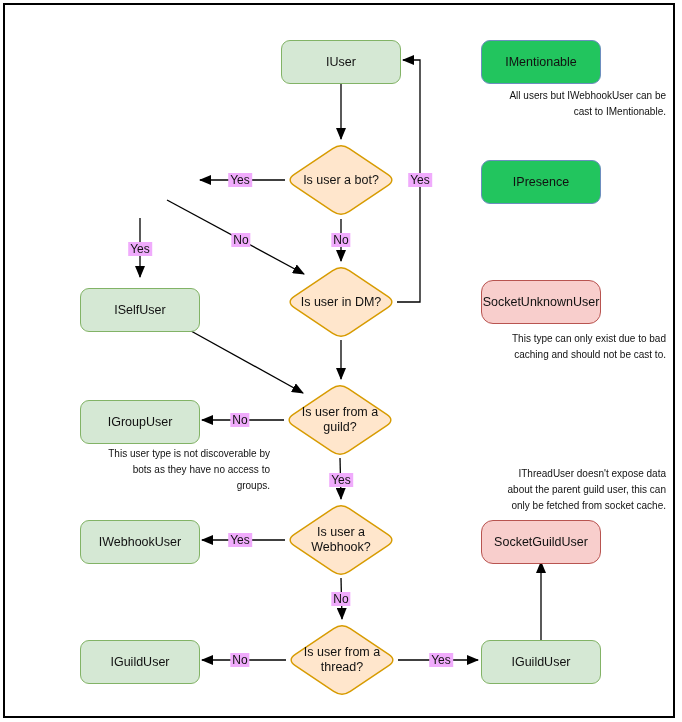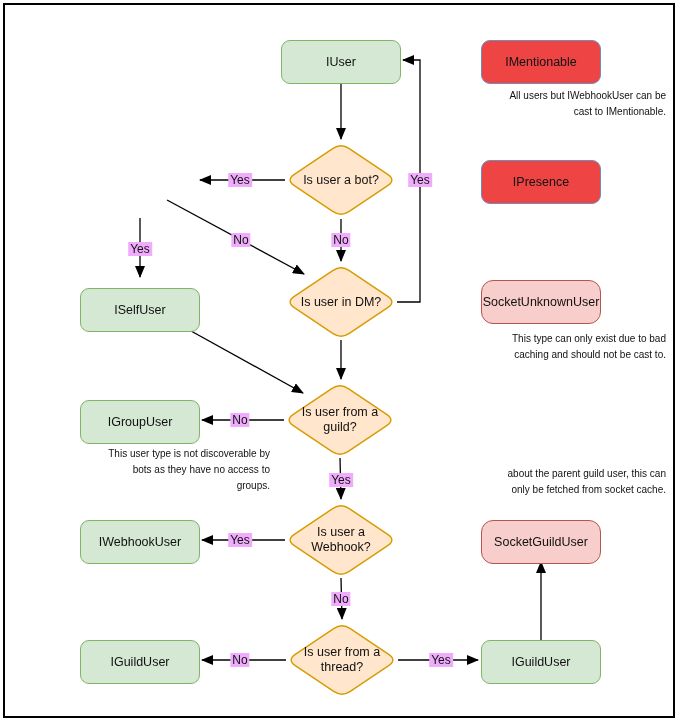--- a/index.html
+++ b/index.html
@@ -13,21 +13,21 @@
   }
   .arrows { position:absolute; left:0; top:0; width:682px; height:722px; }
   .arrows path { fill:none; stroke:#000; stroke-width:1.3; }
   .node {
     position:absolute; width:120px; height:44px; box-sizing:border-box;
     border:1px solid; border-radius:9px;
     display:flex; align-items:center; justify-content:center;
     font-size:12.5px; text-align:center;
   }
   .green { background:#d5e8d4; border-color:#82b366; }
-  .blue  { background:#ef4444; border-color:#6c8ebf;text-align:right; }
+  .blue  { background:#22c55e; border-color:#6c8ebf;text-align:right; }
   .red   { background:#f8cecc; border-color:#b85450;border-radius:12px; }
   .diamond { position:absolute; width:112px; height:76px; }
   .diamond svg { position:absolute; left:0; top:0; }
   .dshape { fill:#ffe6cc; stroke:#d79b00; stroke-width:1.4; }
   .dlabel {
     position:absolute; left:0; top:0; right:0; bottom:0;
     display:flex; align-items:center; justify-content:center;
     text-align:center; font-size:12.5px; line-height:15px; padding:0 8px;
   }
   .note {
@@ -118,20 +118,21 @@
   <div class="note" style="left:416px;top:331px">
     <div>This type can only exist due to bad</div>
     <div>caching and should not be cast to.</div>
   </div>
   <div class="note" style="left:20px;top:446px">
     <div>This user type is not discoverable by</div>
     <div>bots as they have no access to</div>
     <div>groups.</div>
   </div>
   <div class="note" style="left:416px;top:466px">
+    <div>IThreadUser doesn't expose data</div>
     <div>about the parent guild user, this can</div>
     <div>only be fetched from socket cache.</div>
   </div>
 
   <div class="elabel" style="left:240px;top:180px">Yes</div>
   <div class="elabel" style="left:420px;top:180px">Yes</div>
   <div class="elabel" style="left:241px;top:240px">No</div>
   <div class="elabel" style="left:341px;top:240px">No</div>
   <div class="elabel" style="left:140px;top:249px">Yes</div>
   <div class="elabel" style="left:240px;top:420px">No</div>

